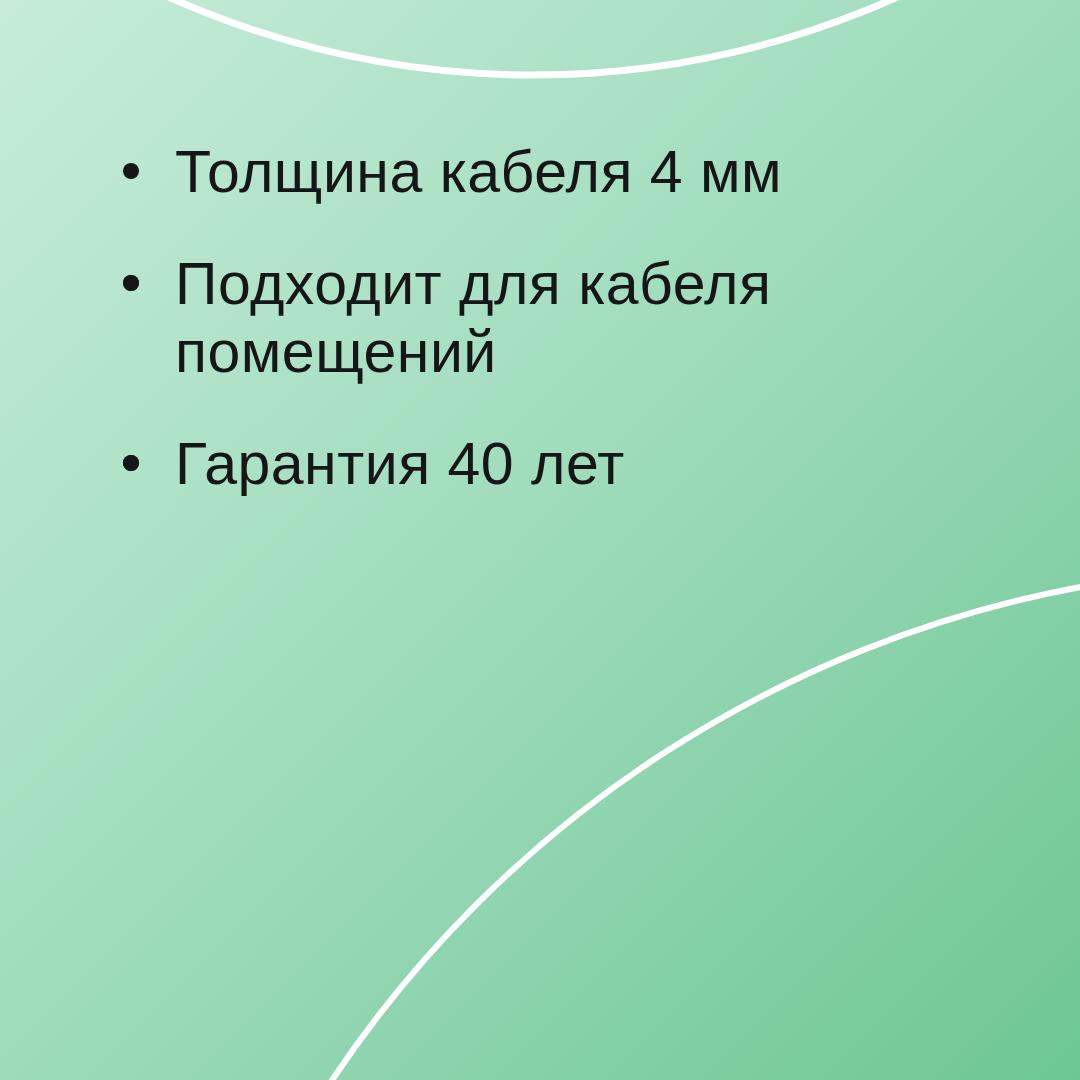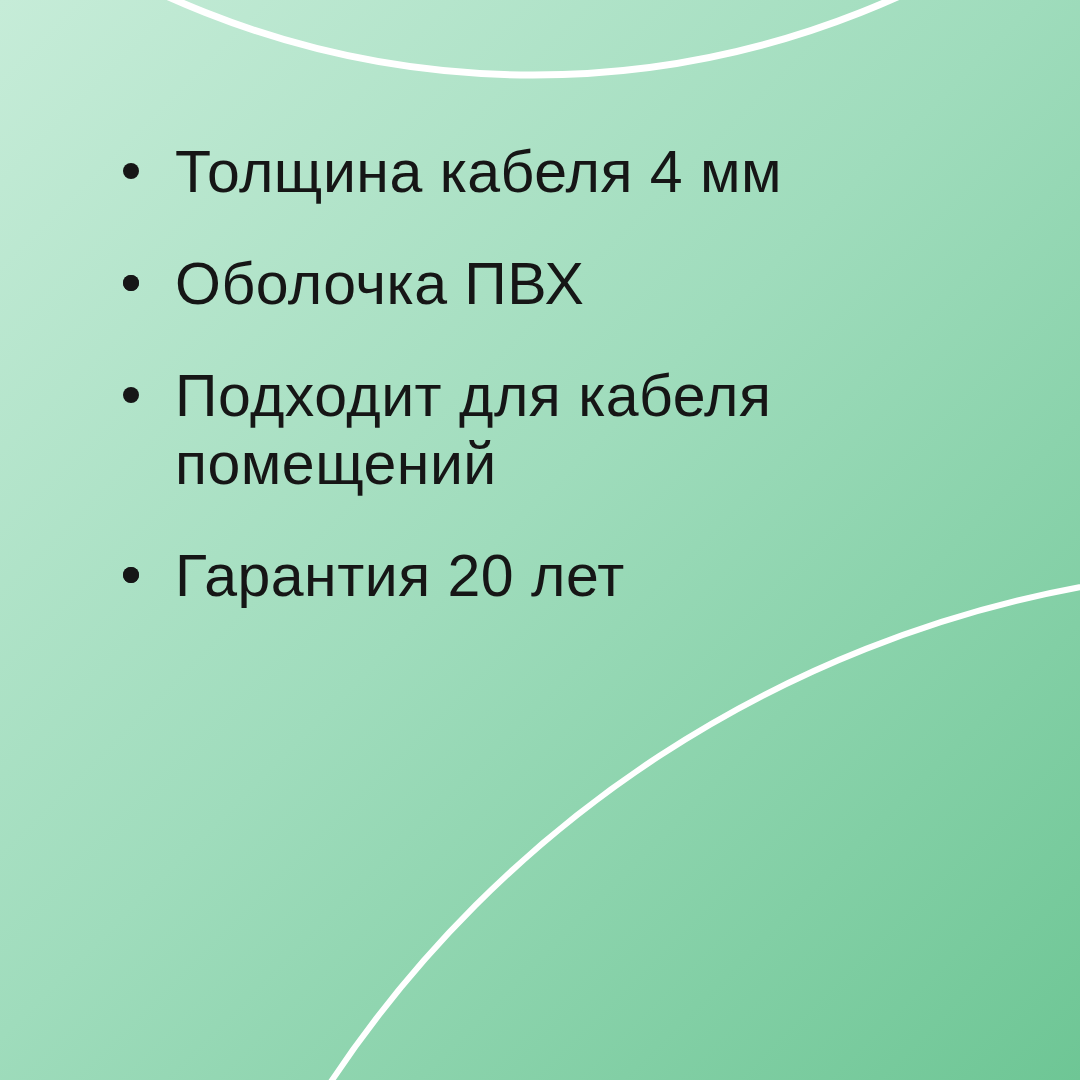--- a/index.html
+++ b/index.html
@@ -78,29 +78,25 @@
   <ul class="features">
     <li class="feature">
       <span class="dot"></span>
       <span class="feature-text">Толщина кабеля 4 мм</span>
     </li>
     <li class="feature">
       <span class="dot"></span>
     </li>
     <li class="feature">
       <span class="dot"></span>
-      <span class="feature-text">Оболочка ПВХ</span>
-    </li>
-    <li class="feature">
-      <span class="dot"></span>
       <span class="feature-text">Подходит для кабеля
 помещений</span>
     </li>
     <li class="feature">
       <span class="dot"></span>
     </li>
     <li class="feature">
       <span class="dot"></span>
-      <span class="feature-text">Гарантия 20 лет</span>
+      <span class="feature-text">Гарантия 40 лет</span>
     </li>
   </ul>
 
 </div>
 
 </body></html>

